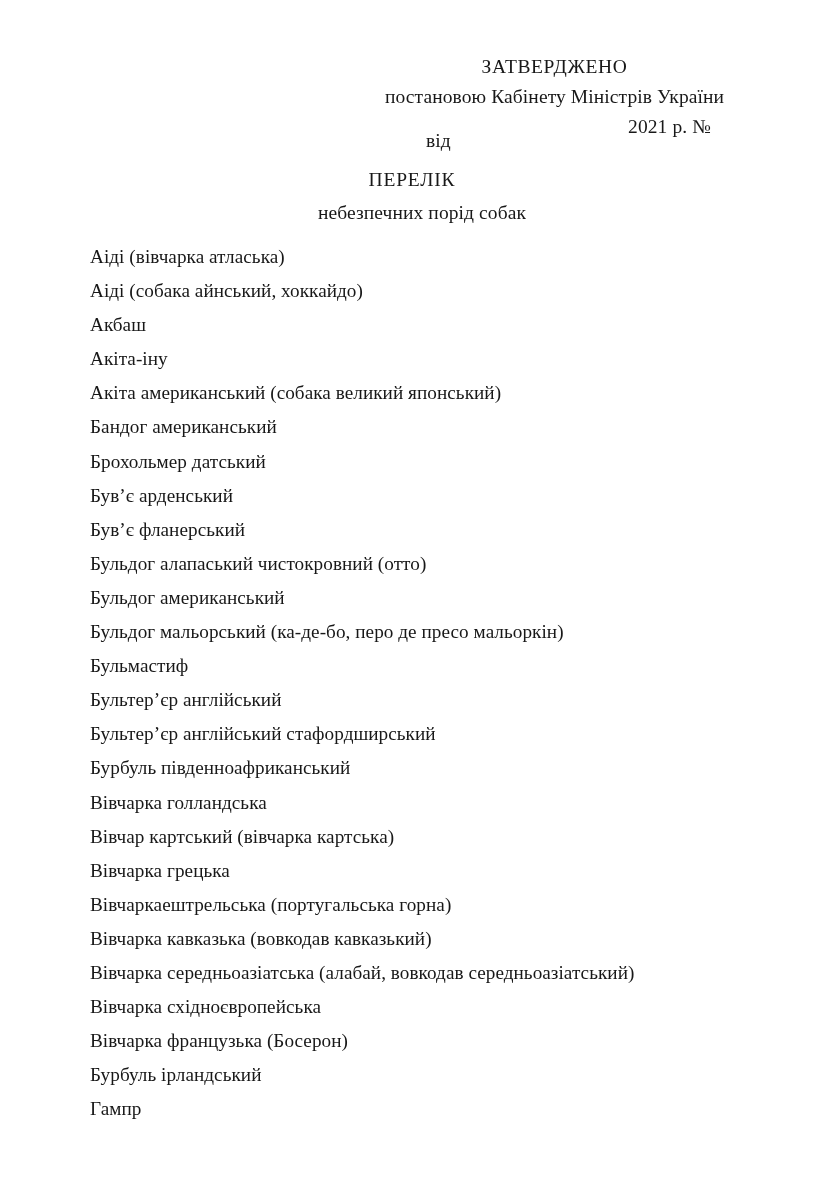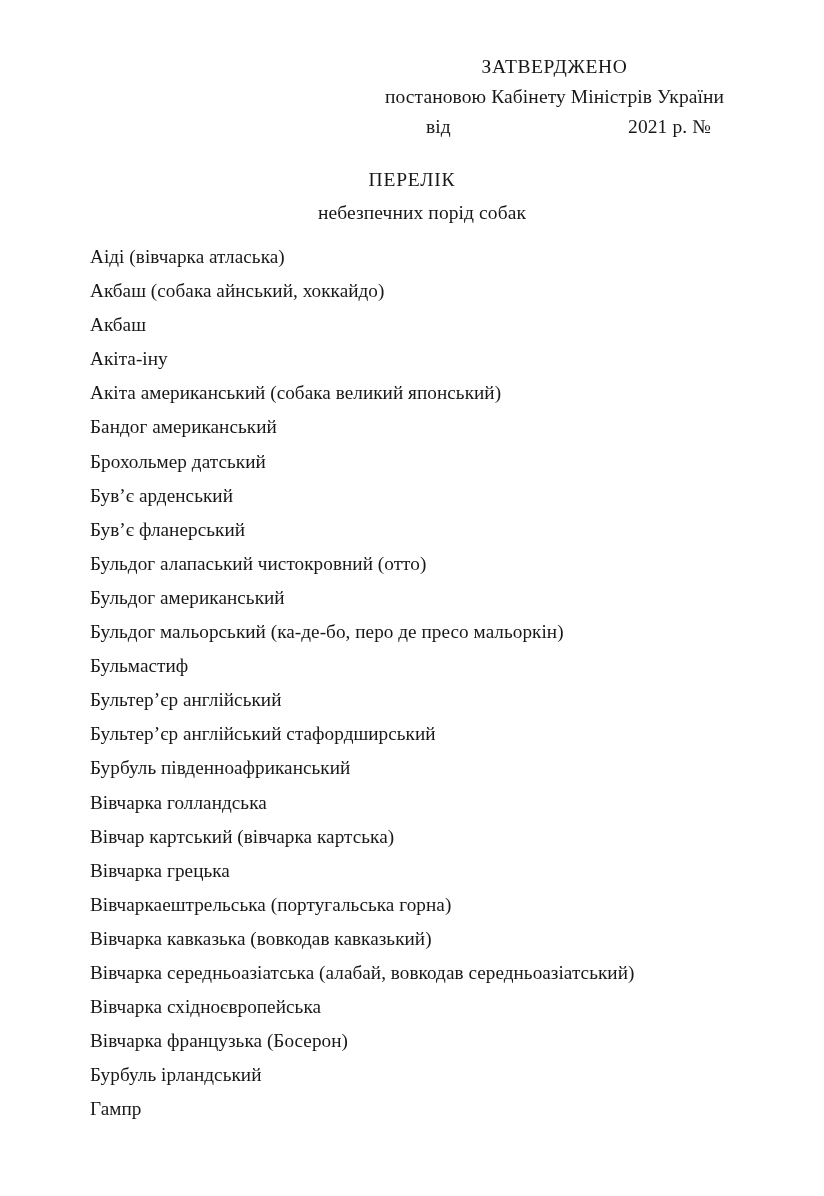--- a/index.html
+++ b/index.html
@@ -43,20 +43,21 @@
     display: flex;
     justify-content: center;
     gap: 0;
   }
   .approval-date-label {
     display: inline-block;
     width: 120px;
     text-align: left;
     padding-left: 28px;
     box-sizing: border-box;
+    margin-top: 14px;
   }
   .approval-date-blank {
     display: inline-block;
     width: 110px;
   }
   .approval-date-value {
     display: inline-block;
     text-align: left;
   }
 
@@ -113,21 +114,21 @@
     </span>
   </div>
 
   <div class="doc-title">
     <span class="main">ПЕРЕЛІК</span>
     <span class="sub">небезпечних порід собак</span>
   </div>
 
   <ul class="breed-list">
       <li class="breed-item">Аіді (вівчарка атласька)</li>
-      <li class="breed-item">Акбаш (собака айнський, хоккайдо)</li>
+      <li class="breed-item">Аіді (собака айнський, хоккайдо)</li>
       <li class="breed-item">Акбаш</li>
       <li class="breed-item">Акіта-іну</li>
       <li class="breed-item">Акіта американський (собака великий японський)</li>
       <li class="breed-item">Бандог американський</li>
       <li class="breed-item">Брохольмер датський</li>
       <li class="breed-item">Був’є арденський</li>
       <li class="breed-item">Був’є фланерський</li>
       <li class="breed-item">Бульдог алапаський чистокровний (отто)</li>
       <li class="breed-item">Бульдог американський</li>
       <li class="breed-item">Бульдог мальорський (ка-де-бо, перо де пресо мальоркін)</li>

